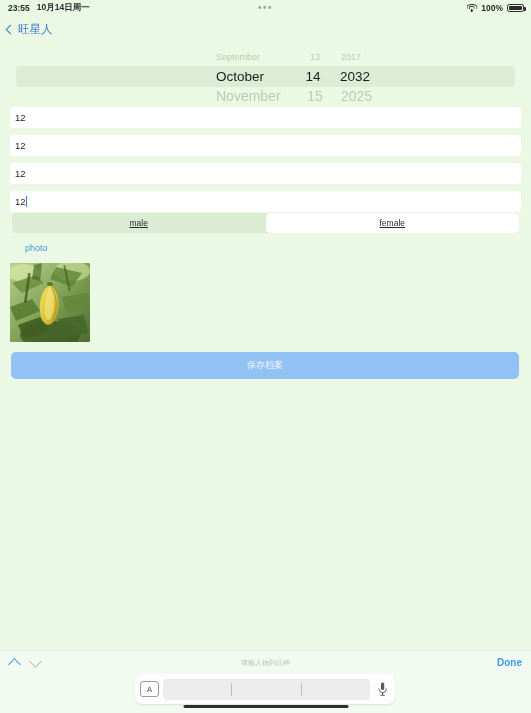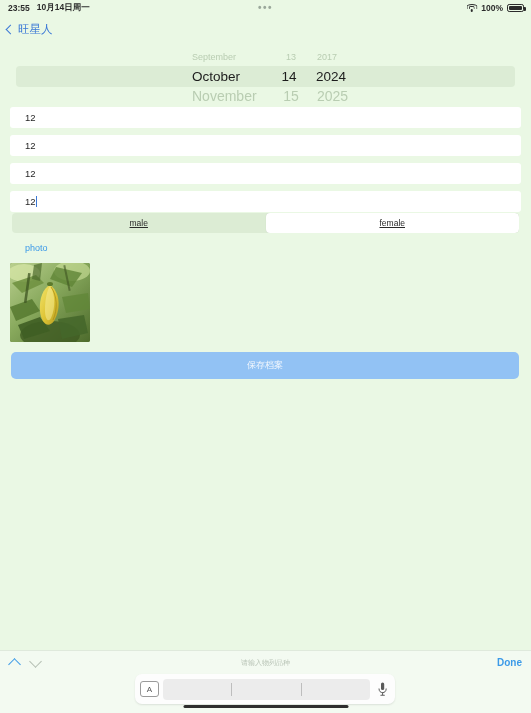--- a/index.html
+++ b/index.html
@@ -60,41 +60,41 @@
 
   
   .picker {
     position:absolute; top:48px; left:0; width:531px; height:56px;
   }
   .picker-band {
     position:absolute; top:18px; left:16px; width:499px; height:21px;
     background:rgba(208,226,200,.55); border-radius:4px;
   }
   .picker-cols {
-    position:absolute; top:0; left:0; width:531px; height:56px;
+    position:absolute; top:0; left:0; width:531px; height:56px;padding-left:24px;
   }
   .prow {
     position:absolute; width:531px; display:flex; align-items:center;
     font-size:8.5px; color:#b9cdb2;
   }
   .prow.r1 { top:2px; height:14px; font-size:9px; }
   .prow.r2 { top:18px; height:21px; font-size:13.5px; color:#1c1c1c; }
   .prow.r3 { top:41px; height:14px; font-size:14px; }
   .pc-month { position:absolute; left:192px; width:80px; }
   .pc-day   { position:absolute; left:277px; width:28px; text-align:center; }
   .pc-year  { position:absolute; left:317px; width:46px; }
   .prow.r2 .pc-month { left:192px; }
   .prow.r2 .pc-day   { left:272px; width:34px; }
   .prow.r2 .pc-year  { left:316px; }
 
   
   .fields { position:absolute; top:107px; left:0; width:531px; }
   .field {
     margin:0 10px 7px 10px; height:21px; background:#ffffff; border-radius:3px;
-    display:flex; align-items:center; padding:0 15px;
+    display:flex; align-items:center; padding:0 5px;
     font-size:9.5px; color:#262626;
   }
   .field .val { position:relative; }
   .caret {
     display:inline-block; width:1px; height:11px; background:#3c79d6;
     vertical-align:-2px; margin-left:0px;
   }
 
   
   .segmented {
@@ -213,21 +213,21 @@
     <div class="picker-band"></div>
     <div class="picker-cols">
       <div class="prow r1">
         <span class="pc-month">September</span>
         <span class="pc-day">13</span>
         <span class="pc-year">2017</span>
       </div>
       <div class="prow r2">
         <span class="pc-month">October</span>
         <span class="pc-day">14</span>
-        <span class="pc-year">2024</span>
+        <span class="pc-year">2032</span>
       </div>
       <div class="prow r3">
         <span class="pc-month">November</span>
         <span class="pc-day">15</span>
         <span class="pc-year">2025</span>
       </div>
     </div>
   </div>
 
   <div class="fields">

